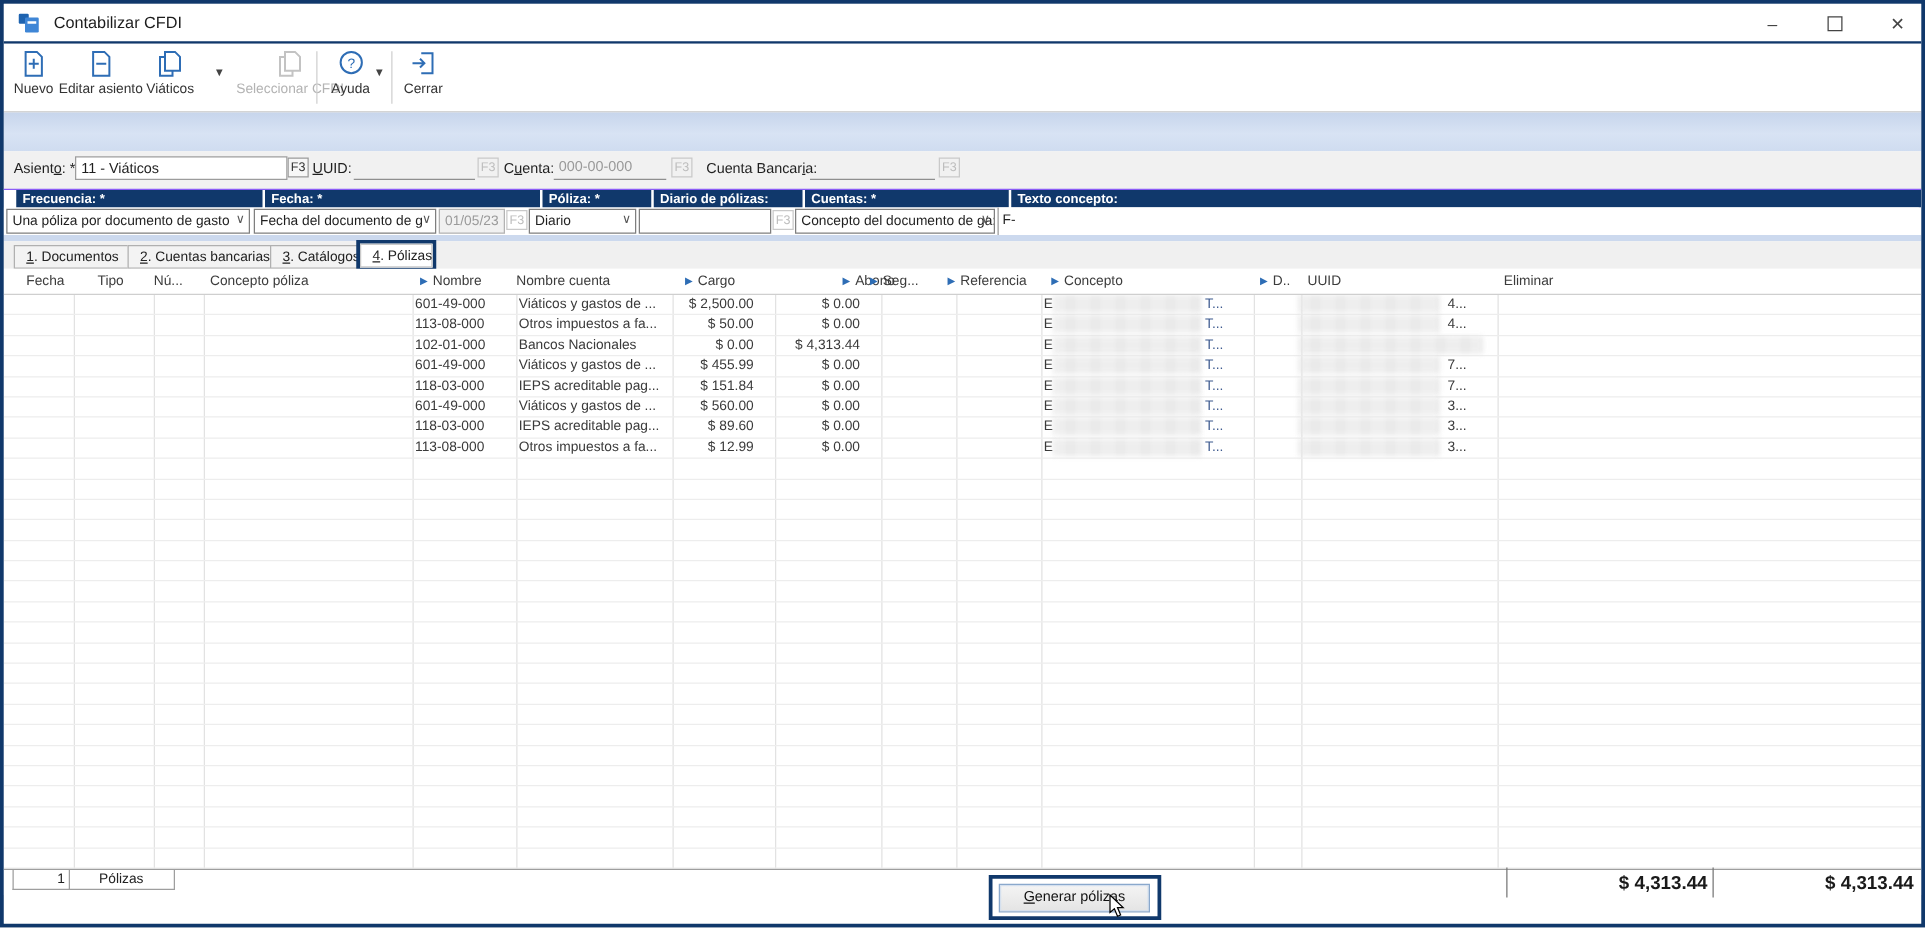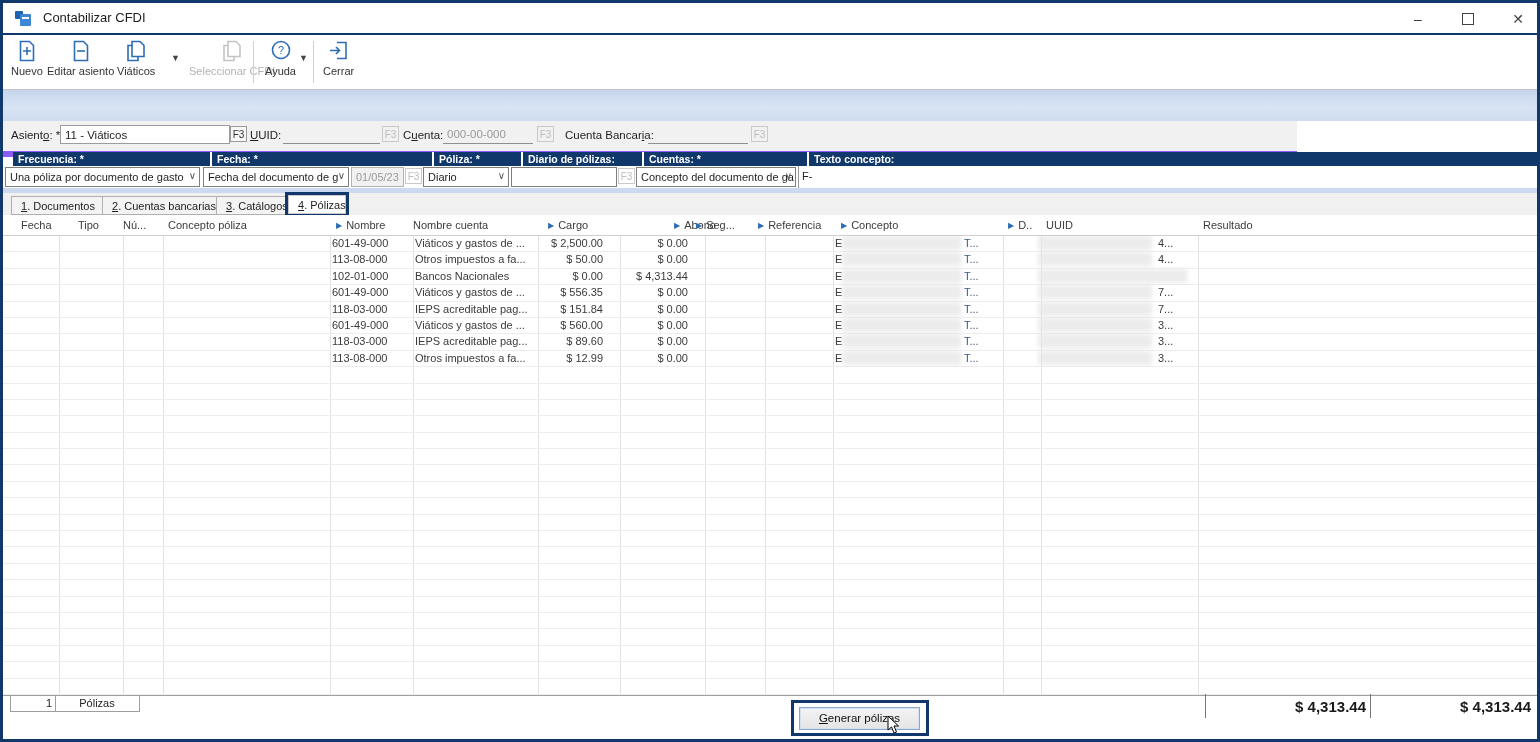--- a/index.html
+++ b/index.html
@@ -19,21 +19,21 @@
   #toolbar{left:0;top:32px;width:1534px;height:54px;background:#fff;}
   .tbtn{position:absolute;top:4px;display:flex;flex-direction:column;align-items:center;gap:2px;cursor:default;}
   .tbtn .lbl{font-size:11px;color:#333;white-space:nowrap;}
   .tbtn.disabled .lbl{color:#b3b3b3;}
   .drop{position:absolute;top:18px;font-size:9px;color:#444;}
   .tsep{position:absolute;top:6px;width:1px;height:42px;background:#d0d0d0;}
   #toolbar-underline{left:0;top:86px;width:1534px;height:1px;background:#c6c6c6;}
   
   #blue-band{left:0;top:87px;width:1534px;height:31px;background:linear-gradient(180deg,#c7d5ec 0%,#d8e3f4 55%,#cfdcf0 100%);}
   
-  #fields-row{left:0;top:118px;width:1294px;height:30px;background:#f1f1f1;border-bottom:6px solid #8b5cf6;}
+  #fields-row{left:0;top:118px;width:1534px;height:30px;background:#f1f1f1;border-bottom:1px solid #8b5cf6;}
   .flabel{position:absolute;top:8px;font-size:11.5px;color:#1f1f1f;white-space:nowrap;}
   .accel{text-decoration:underline;}
   .ffield{position:absolute;top:4px;height:19px;box-sizing:border-box;font-size:11.5px;color:#1f1f1f;padding:3px 4px 0 4px;}
   .boxfield{background:#fff;border:1px solid #9c9c9c;}
   .linefield{border-bottom:1px solid #8f8f8f;background:transparent;}
   .grayval{color:#9a9a9a;}
   .f3{position:absolute;top:5px;width:17px;height:16px;box-sizing:border-box;border:1px solid #9a9a9a;font-size:10px;text-align:center;line-height:15px;color:#333;background:#f7f7f7;}
   .f3.off{color:#bdbdbd;border-color:#c9c9c9;background:transparent;}
   
   #param-band{left:10px;top:149px;width:1534px;height:14px;background:#fff;}
@@ -198,21 +198,21 @@
     <span class="hcell" style="left:165px;">Concepto póliza</span>
     <span class="hcell" style="left:333px;"><span class="harrow">▶</span><span>Nombre</span></span>
     <span class="hcell" style="left:410px;">Nombre cuenta</span>
     <span class="hcell" style="left:545px;"><span class="harrow">▶</span><span>Cargo</span></span>
     <span class="hcell" style="left:633px;margin-left:38px;"><span class="harrow">▶</span><span>Abono</span></span>
     <span class="hcell" style="left:693px;"><span class="harrow">▶</span><span>Seg...</span></span>
     <span class="hcell" style="left:755px;"><span class="harrow">▶</span><span>Referencia</span></span>
     <span class="hcell" style="left:838px;"><span class="harrow">▶</span><span>Concepto</span></span>
     <span class="hcell" style="left:1005px;"><span class="harrow">▶</span><span>D..</span></span>
     <span class="hcell" style="left:1043px;">UUID</span>
-    <span class="hcell" style="left:1200px;">Resultado</span>
+    <span class="hcell" style="left:1200px;">Eliminar</span>
   </div>
 
   <div class="abs" id="tbody">
       <div class="vline" style="left: 56px;"></div>
       <div class="vline" style="left: 120px;"></div>
       <div class="vline" style="left: 160px;"></div>
       <div class="vline" style="left: 327px;"></div>
       <div class="vline" style="left: 410px;"></div>
       <div class="vline" style="left: 535px;"></div>
       <div class="vline" style="left: 617px;"></div>
@@ -250,21 +250,21 @@
         <span class="tcell num" style="left:520px;width:80px;">$ 0.00</span>
         <span class="tcell num" style="left:605px;width:80px;">$ 4,313.44</span>
         <span class="tcell" style="left:832px;width:8px;">E</span>
         <span class="blur" style="left:840px;width:118px;"></span>
         <span class="tcell bluetxt" style="left:961px;width:26px;">T...</span>
         <span class="blur" style="left:1036px;width:148px;"></span>
       </div>
       <div class="trow">
         <span class="tcell" style="left:329px;width:78px;">601-49-000</span>
         <span class="tcell" style="left:412px;width:112px;">Viáticos y gastos de ...</span>
-        <span class="tcell num" style="left:520px;width:80px;">$ 556.35</span>
+        <span class="tcell num" style="left:520px;width:80px;">$ 455.99</span>
         <span class="tcell num" style="left:605px;width:80px;">$ 0.00</span>
         <span class="tcell" style="left:832px;width:8px;">E</span>
         <span class="blur" style="left:840px;width:118px;"></span>
         <span class="tcell bluetxt" style="left:961px;width:26px;">T...</span>
         <span class="blur" style="left:1036px;width:112px;"></span>
         <span class="tcell" style="left:1155px;width:30px;">7...</span>
       </div>
       <div class="trow">
         <span class="tcell" style="left:329px;width:78px;">118-03-000</span>
         <span class="tcell" style="left:412px;width:112px;">IEPS acreditable pag...</span>

